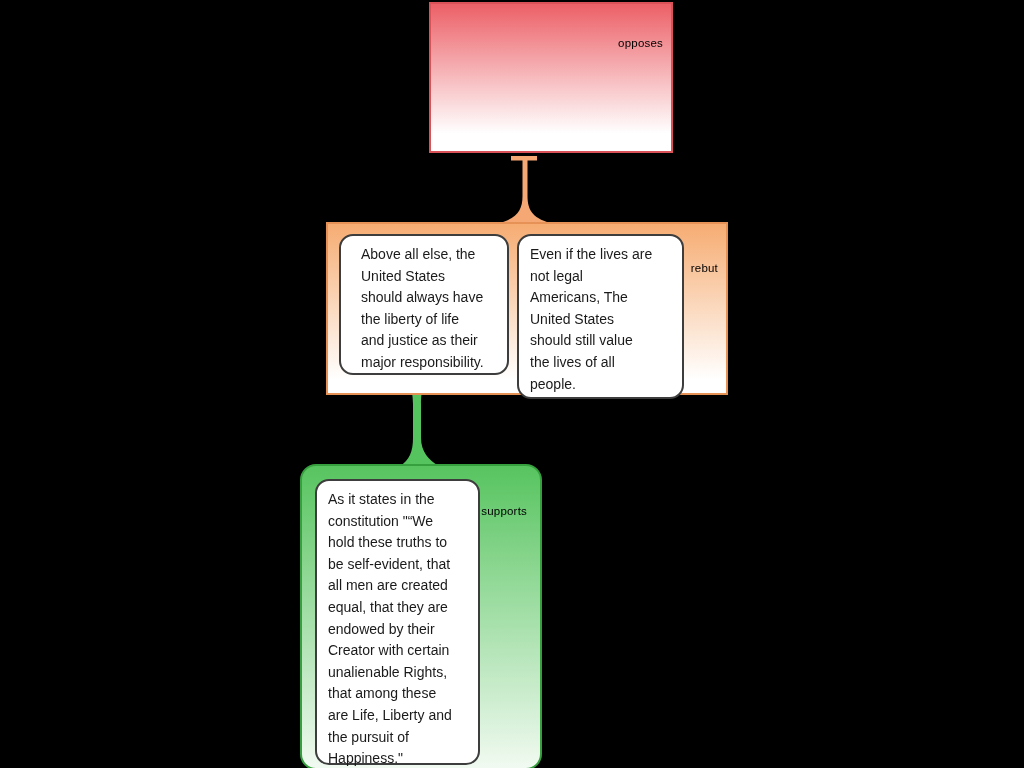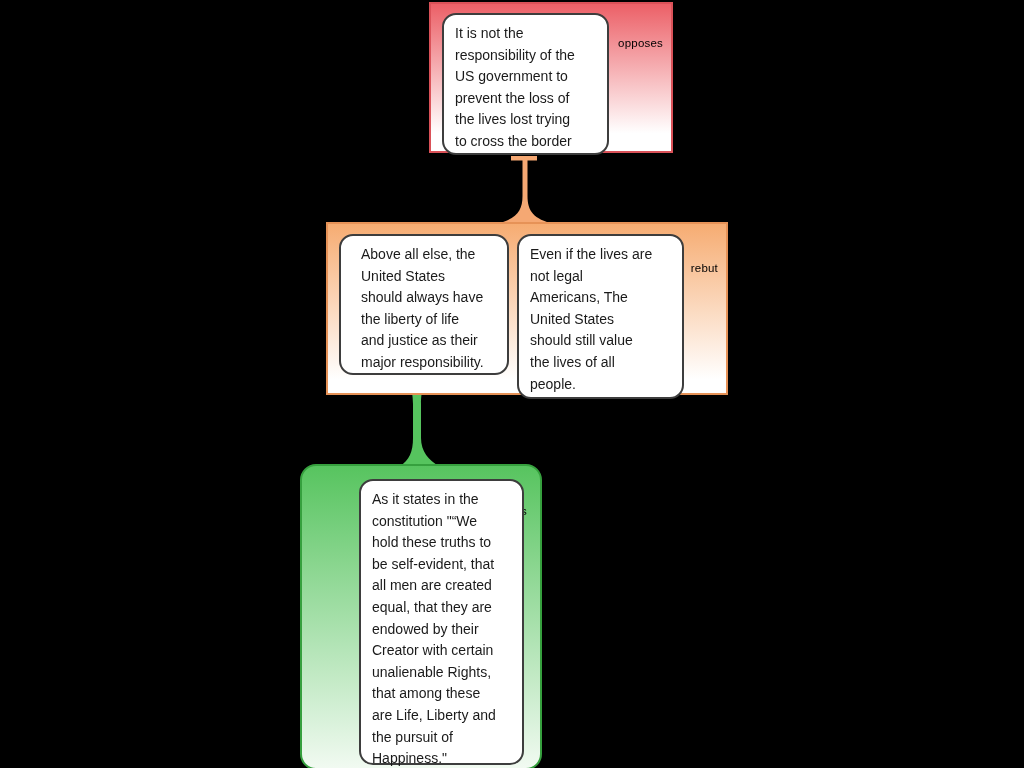--- a/index.html
+++ b/index.html
@@ -49,43 +49,35 @@
   .node-opposes .node-label { top: 8px; }
   .card-a { left: 11px; top: 9px; width: 167px; height: 142px; }
 
   .node-rebut { left: 326px; top: 222px; width: 402px; height: 173px; }
   .node-rebut .node-label { top: 13px; }
   .card-b1 { left: 11px; top: 10px; width: 170px; height: 141px; padding-left: 9px; }
   .card-b2 { left: 189px; top: 10px; width: 167px; height: 165px; }
 
   .node-supports { left: 300px; top: 464px; width: 242px; height: 306px; border-radius: 16px; }
   .node-supports .node-label { top: 14px; right: 13px; }
-  .card-c { left: 13px; top: 13px; width: 165px; height: 286px; margin-left: 44px; }
+  .card-c { left: 13px; top: 13px; width: 165px; height: 286px; }
 </style>
 </head>
 <body>
 
 <div class="canvas">
 
   <svg class="connector-layer" viewBox="0 0 1024 768" width="1024" height="768">
     <rect x="511" y="156" width="26" height="4.5" fill="#f5a873"></rect>
     <path d="M 522.5 160 L 527.5 160 L 527.5 196 C 527.5 211 533.5 219 554 224 L 496 224 C 516.5 219 522.5 211 522.5 196 Z" fill="#f5a873"></path>
     <path d="M 391 373 C 409.5 376.5 413 389 413 404 L 413 438 C 413 451 409.5 461 399.5 466 L 439.5 466 C 428.5 461 421 451 421 438 L 421 404 C 421 389 424.5 376.5 444 373 Z" fill="#56c45e"></path>
   </svg>
 
   <div class="node node-opposes" style="background: linear-gradient(rgb(236, 96, 103) 0%, rgb(255, 255, 255) 88%); border-color: rgb(218, 81, 88);">
     <span class="node-label">opposes</span>
-    <div class="card card-a">
-      <div class="card-text">It is not the
-responsibility of the
-US government to
-prevent the loss of
-the lives lost trying
-to cross the border</div>
-    </div>
   </div>
 
   <div class="node node-rebut" style="background: linear-gradient(rgb(246, 172, 114) 0%, rgb(255, 255, 255) 92%); border-color: rgb(230, 146, 87);">
     <span class="node-label">rebut</span>
     <div class="card card-b1">
       <div class="card-text">Above all else, the
 United States
 should always have
 the liberty of life
 and justice as their

